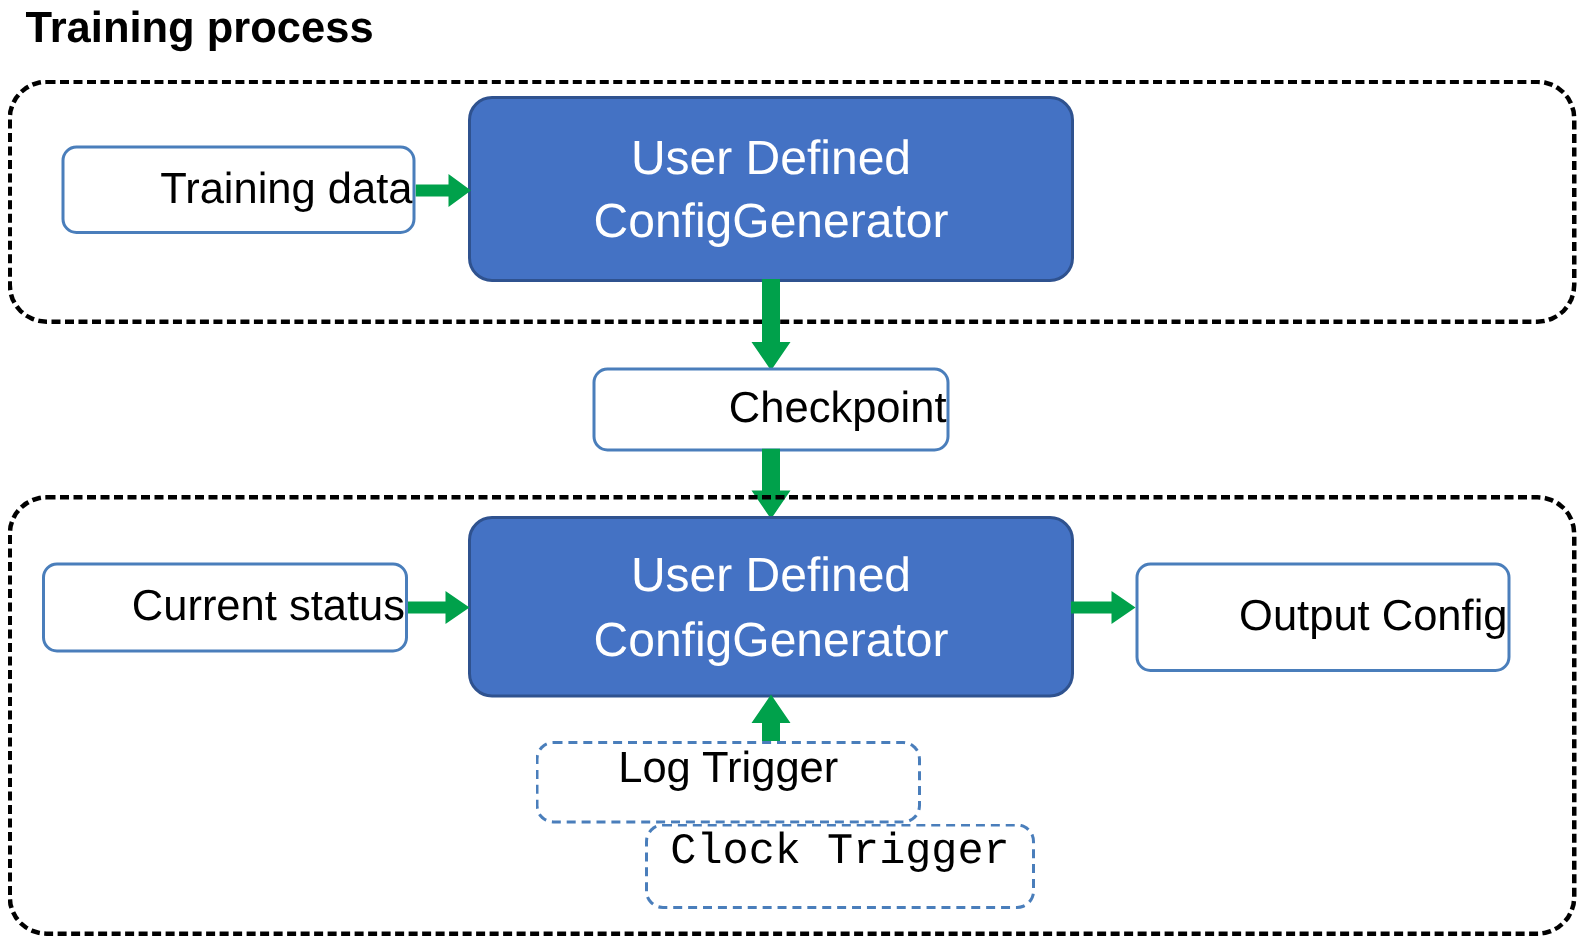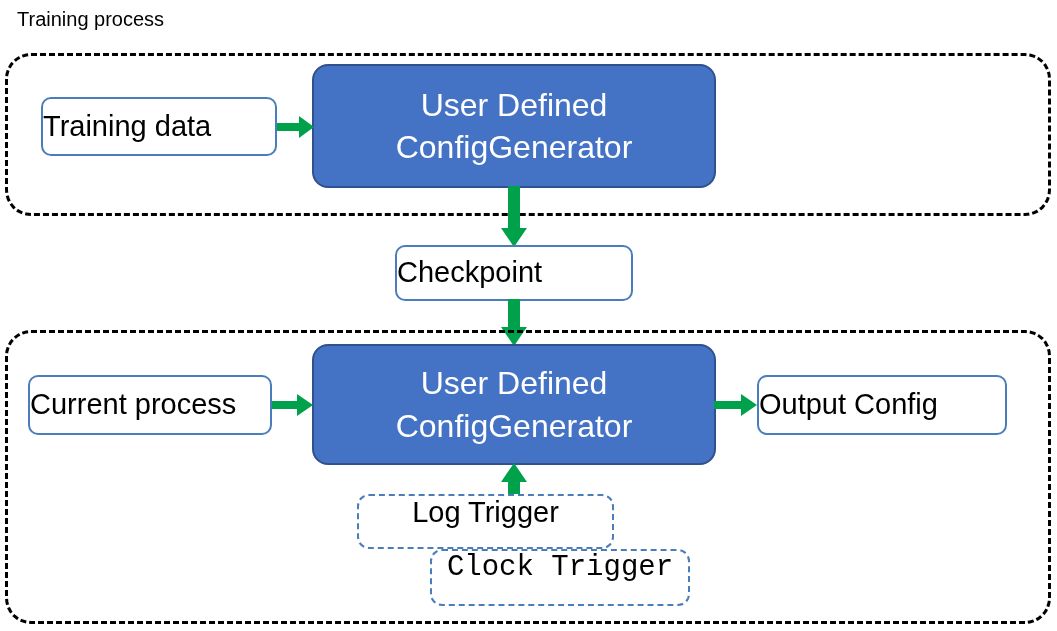--- a/index.html
+++ b/index.html
@@ -13,23 +13,23 @@
     height: 631px;
     background: #ffffff;
     overflow: hidden;
     font-family: "Liberation Sans", sans-serif;
   }
 
   
   .section-title {
     position: absolute;
     color: #000000;
-    font-size: 20px;
+    font-size: 29px;
     line-height: 34px;
-    font-weight: 400;
+    font-weight: 700;
     white-space: nowrap;
   }
   #title-training { left: 17px; top: 2px; }
   #title-inference { left: 17px; top: 282px; }
 
   
   .process-container {
     position: absolute;
     box-sizing: border-box;
     border: 3px dashed #000000;
@@ -41,30 +41,30 @@
 
   
   .node-box {
     position: absolute;
     box-sizing: border-box;
     background: #ffffff;
     border: 2px solid #4A7EBB;
     border-radius: 10px;
     display: flex;
     align-items: center;
-    justify-content: flex-start;
+    justify-content: flex-end;
     color: #000000;
     font-size: 29px;
     line-height: 1.15;
     white-space: nowrap;
   }
   #box-training-data { left: 41px;  top: 97px;  width: 236px; height: 59px; }
   #box-checkpoint    { left: 395px; top: 245px; width: 238px; height: 56px; }
   #box-current-status{ left: 28px;  top: 375px; width: 244px; height: 60px; }
-  #box-output-config { left: 757px; top: 375px; width: 250px; height: 60px; }
+  #box-output-config { left: 757px; top: 375px; width: 250px; height: 73px; }
 
   
   .node-box-blue {
     position: absolute;
     box-sizing: border-box;
     background: #4472C4;
     border: 2px solid #2F528F;
     border-radius: 16px;
     display: flex;
     flex-direction: column;
@@ -142,21 +142,21 @@
   <div class="arrow" id="arrow-checkpoint-to-generator">
     <svg width="28" height="48" viewBox="0 0 28 48">
       <path d="M8 0 H20 V28 H27 L14 47 L1 28 H8 Z" fill="#00A14B"></path>
     </svg>
   </div>
 
 
   <div class="process-container" id="container-inference"></div>
 
   <div class="node-box" id="box-current-status">
-    <span>Current process</span>
+    <span>Current status</span>
   </div>
 
   <div class="node-box-blue" id="box-generator-inference">
     <span>User Defined</span>
     <span>ConfigGenerator</span>
   </div>
 
   <div class="arrow" id="arrow-status-to-generator">
     <svg width="42" height="30" viewBox="0 0 42 30">
       <path d="M0 11 H25 V4 L41 15 L25 26 V19 H0 Z" fill="#00A14B"></path>

